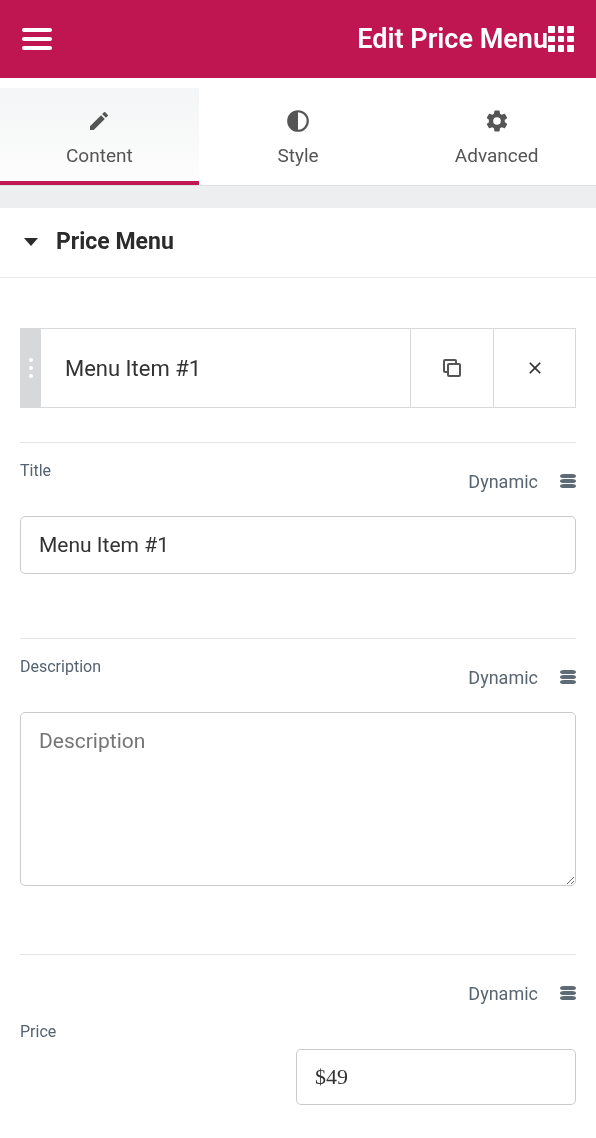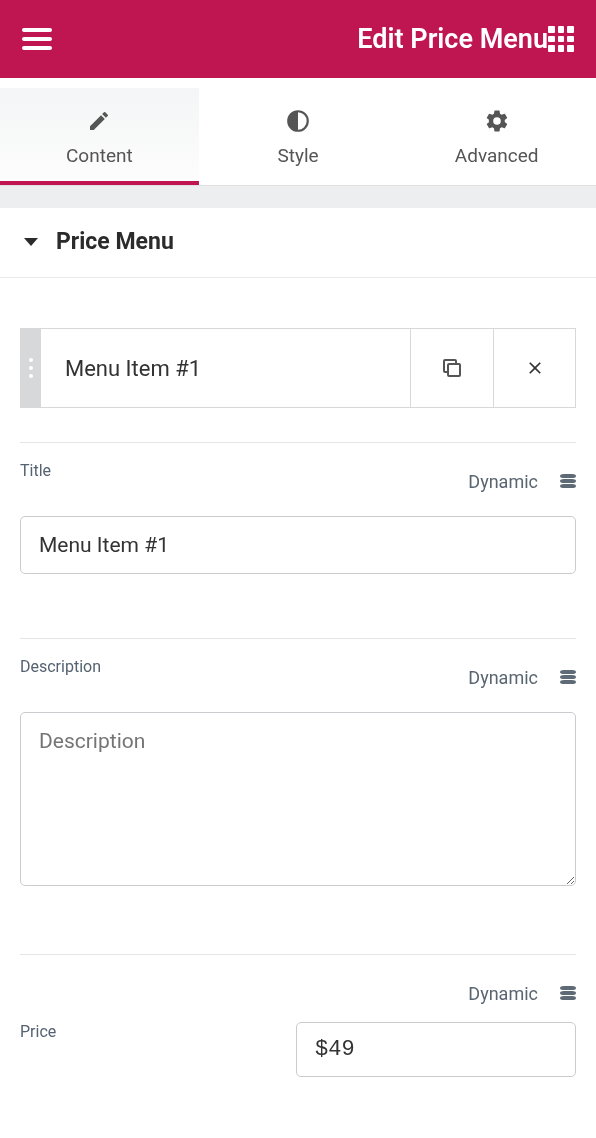--- a/index.html
+++ b/index.html
@@ -219,23 +219,24 @@
       margin-top: 18px;
     }
     .price-row .field-label { flex: 0 0 auto; }
     .price-input {
       flex: 1;
       border: 1px solid #c9cbce;
       border-radius: 5px;
       padding: 14px 18px;
       font-size: 22px;
       color: #333;
-      font-family: Liberation Mono, monospace;
+      font-family: Liberation Serif, serif;
       margin-left: auto;
       max-width: 280px;
+      margin-top: 27px;
     }
     svg { display:block; }
   </style>
 </head>
 <body>
 
 <div class="header">
   <div class="hamburger">
     <span></span>
       <span></span>

